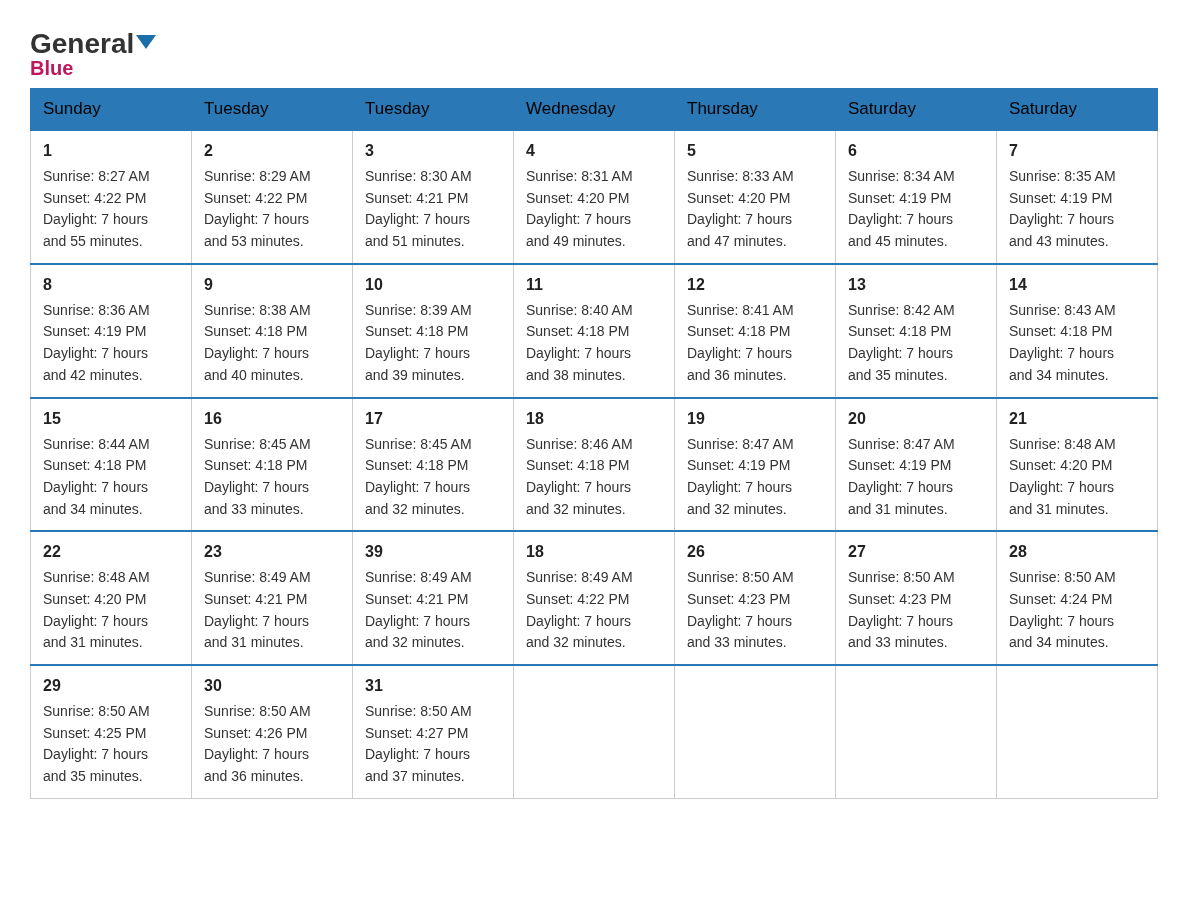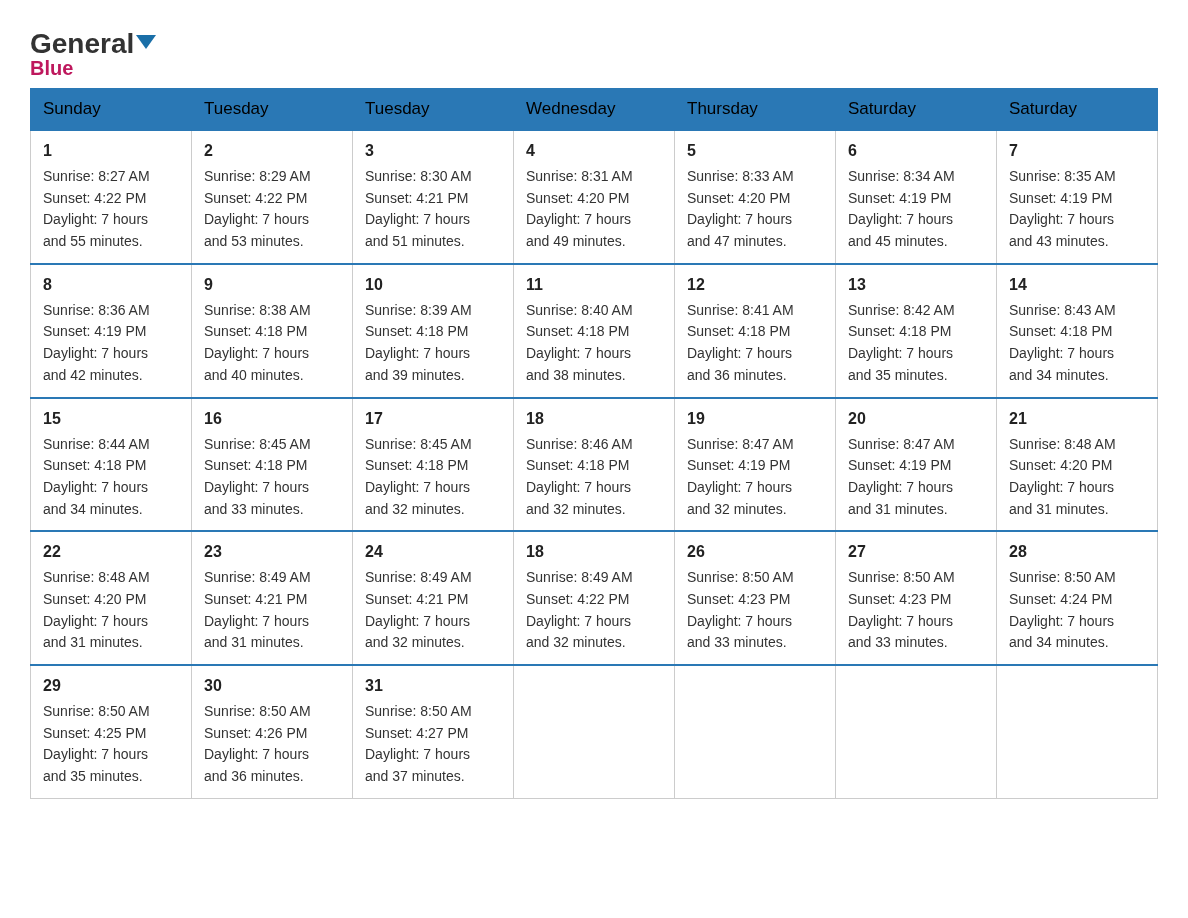--- a/index.html
+++ b/index.html
@@ -159,21 +159,21 @@
         <td><span class="day-number">16</span><span class="day-info">Sunrise: 8:45 AM<br>Sunset: 4:18 PM<br>Daylight: 7 hours<br>and 33 minutes.</span></td>
         <td><span class="day-number">17</span><span class="day-info">Sunrise: 8:45 AM<br>Sunset: 4:18 PM<br>Daylight: 7 hours<br>and 32 minutes.</span></td>
         <td><span class="day-number">18</span><span class="day-info">Sunrise: 8:46 AM<br>Sunset: 4:18 PM<br>Daylight: 7 hours<br>and 32 minutes.</span></td>
         <td><span class="day-number">19</span><span class="day-info">Sunrise: 8:47 AM<br>Sunset: 4:19 PM<br>Daylight: 7 hours<br>and 32 minutes.</span></td>
         <td><span class="day-number">20</span><span class="day-info">Sunrise: 8:47 AM<br>Sunset: 4:19 PM<br>Daylight: 7 hours<br>and 31 minutes.</span></td>
         <td><span class="day-number">21</span><span class="day-info">Sunrise: 8:48 AM<br>Sunset: 4:20 PM<br>Daylight: 7 hours<br>and 31 minutes.</span></td>
       </tr>
       <tr>
         <td><span class="day-number">22</span><span class="day-info">Sunrise: 8:48 AM<br>Sunset: 4:20 PM<br>Daylight: 7 hours<br>and 31 minutes.</span></td>
         <td><span class="day-number">23</span><span class="day-info">Sunrise: 8:49 AM<br>Sunset: 4:21 PM<br>Daylight: 7 hours<br>and 31 minutes.</span></td>
-        <td><span class="day-number">24</span><span class="day-info">Sunrise: 8:49 AM<br>Sunset: 4:21 PM<br>Daylight: 7 hours<br>and 32 minutes.</span></td>
+        <td><span class="day-number">39</span><span class="day-info">Sunrise: 8:49 AM<br>Sunset: 4:21 PM<br>Daylight: 7 hours<br>and 32 minutes.</span></td>
         <td><span class="day-number">18</span><span class="day-info">Sunrise: 8:49 AM<br>Sunset: 4:22 PM<br>Daylight: 7 hours<br>and 32 minutes.</span></td>
         <td><span class="day-number">26</span><span class="day-info">Sunrise: 8:50 AM<br>Sunset: 4:23 PM<br>Daylight: 7 hours<br>and 33 minutes.</span></td>
         <td><span class="day-number">27</span><span class="day-info">Sunrise: 8:50 AM<br>Sunset: 4:23 PM<br>Daylight: 7 hours<br>and 33 minutes.</span></td>
         <td><span class="day-number">28</span><span class="day-info">Sunrise: 8:50 AM<br>Sunset: 4:24 PM<br>Daylight: 7 hours<br>and 34 minutes.</span></td>
       </tr>
       <tr>
         <td><span class="day-number">29</span><span class="day-info">Sunrise: 8:50 AM<br>Sunset: 4:25 PM<br>Daylight: 7 hours<br>and 35 minutes.</span></td>
         <td><span class="day-number">30</span><span class="day-info">Sunrise: 8:50 AM<br>Sunset: 4:26 PM<br>Daylight: 7 hours<br>and 36 minutes.</span></td>
         <td><span class="day-number">31</span><span class="day-info">Sunrise: 8:50 AM<br>Sunset: 4:27 PM<br>Daylight: 7 hours<br>and 37 minutes.</span></td>
         <td class="empty-cell"></td>

